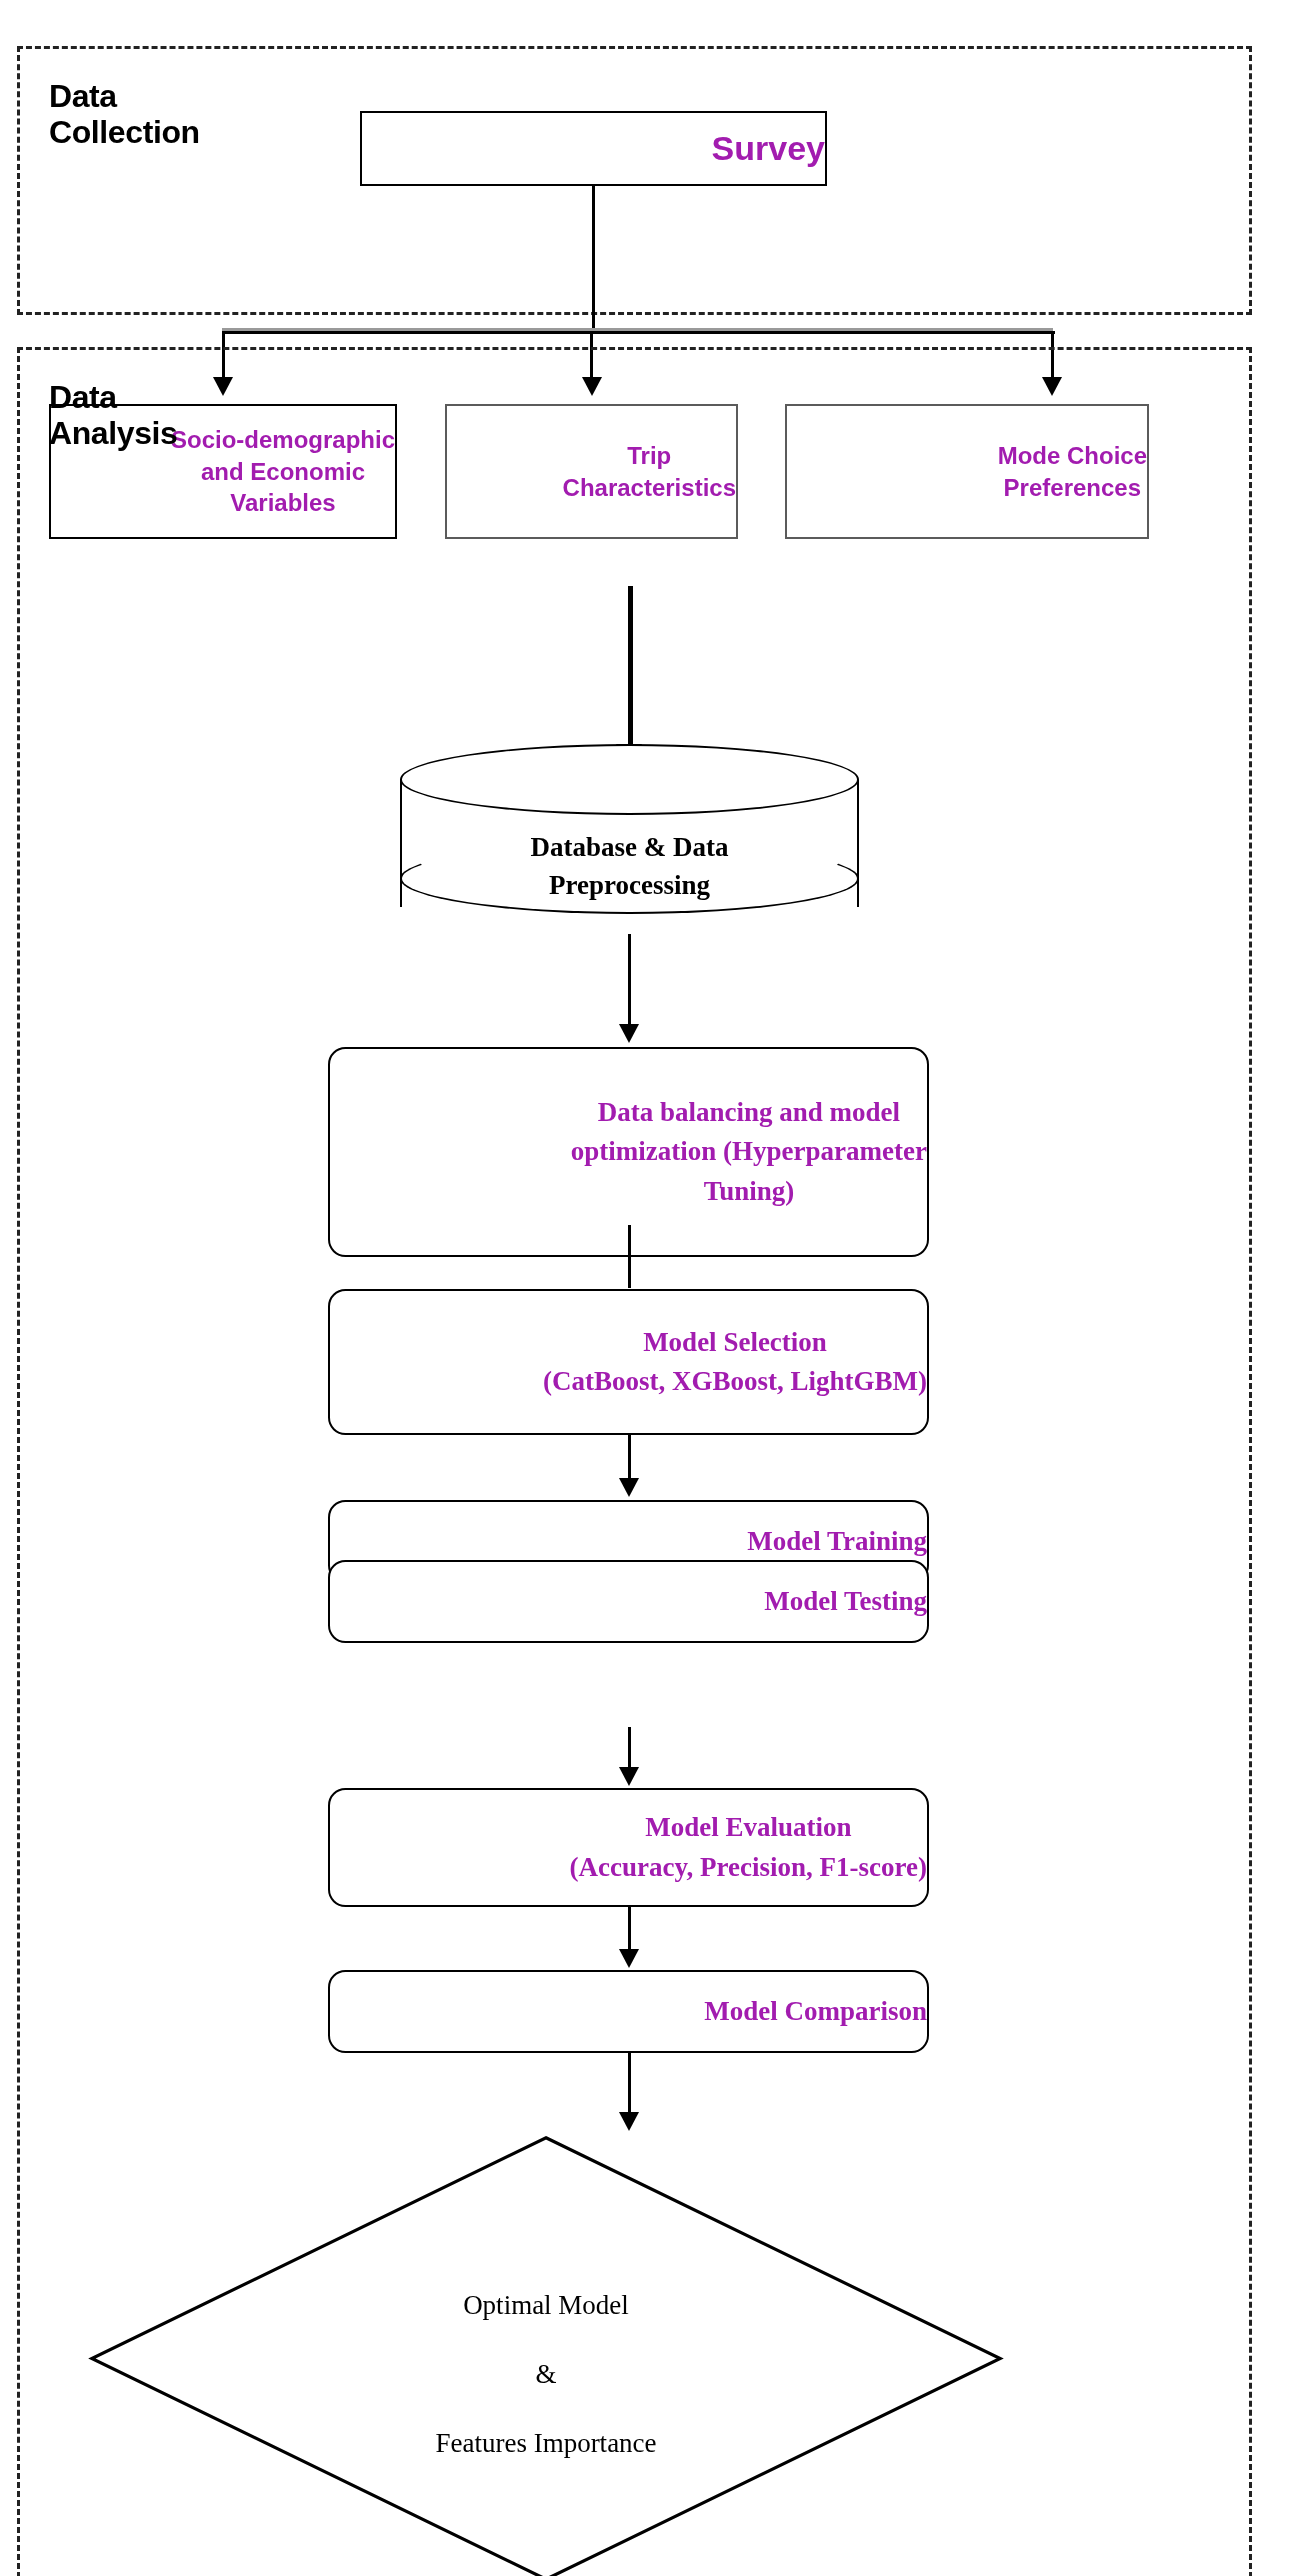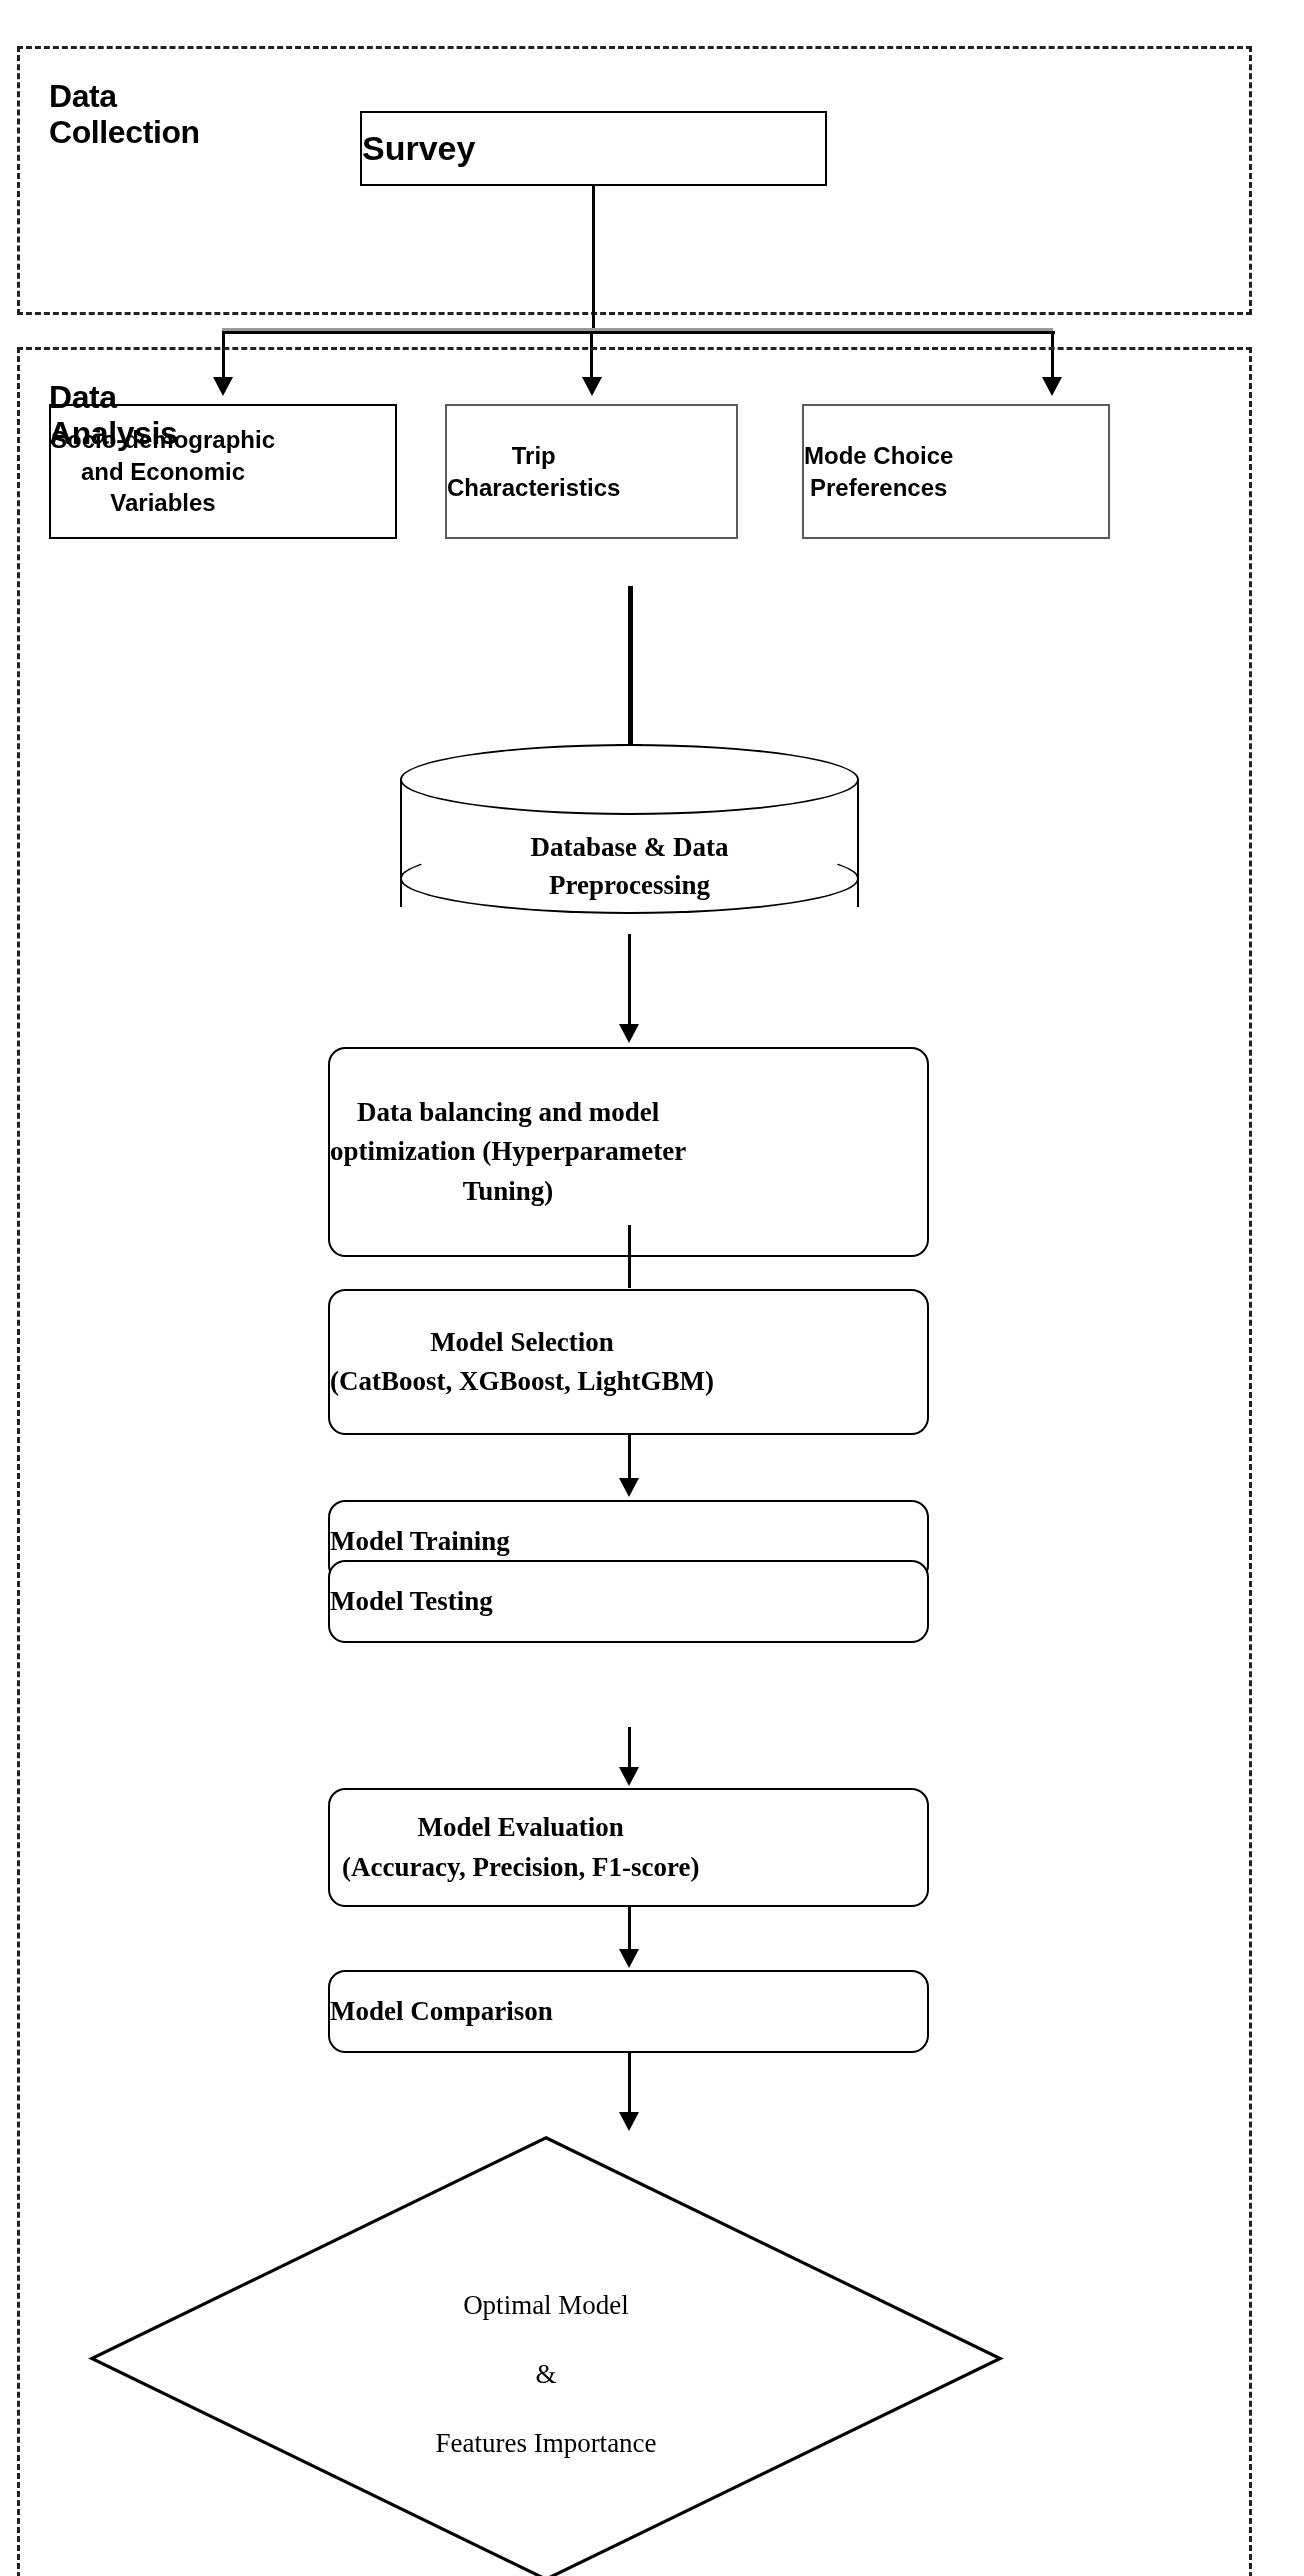--- a/index.html
+++ b/index.html
@@ -52,24 +52,24 @@
   }
   #title-collection { left: 49px; top: 47px; }
   #title-analysis   { left: 49px; top: 348px; }
 
   
   .node {
     position: absolute;
     box-sizing: border-box;
     display: flex;
     align-items: center;
-    justify-content: flex-start;
+    justify-content: flex-end;
     text-align: center;
     background: #ffffff;
-    color: #000000;
+    color: #a21caf;
   }
   .node .label {
     white-space: pre-line;
     display: block;
   }
 
   
   .rect-sharp {
     border: 2.4px solid #000000;
     font-family: "Liberation Sans", sans-serif;
@@ -88,21 +88,21 @@
   #node-survey .label { line-height: 1.1; }
 
   
   .collect-child {
     top: 372px;
     height: 135px;
     font-size: 24px;
   }
   #node-socio { left: 49px;  width: 348px; }
   #node-trip  { left: 445px; width: 293px; }
-  #node-mode  { left: 802px; width: 308px; }
+  #node-mode  { left: 785px; width: 364px; }
   .collect-child .label { line-height: 1.33; }
 
   
   .rect-round {
     border: 2.4px solid #000000;
     border-radius: 17.4px;
     font-family: "Liberation Serif", serif;
     font-weight: bold;
     left: 328px;
     width: 601px;

